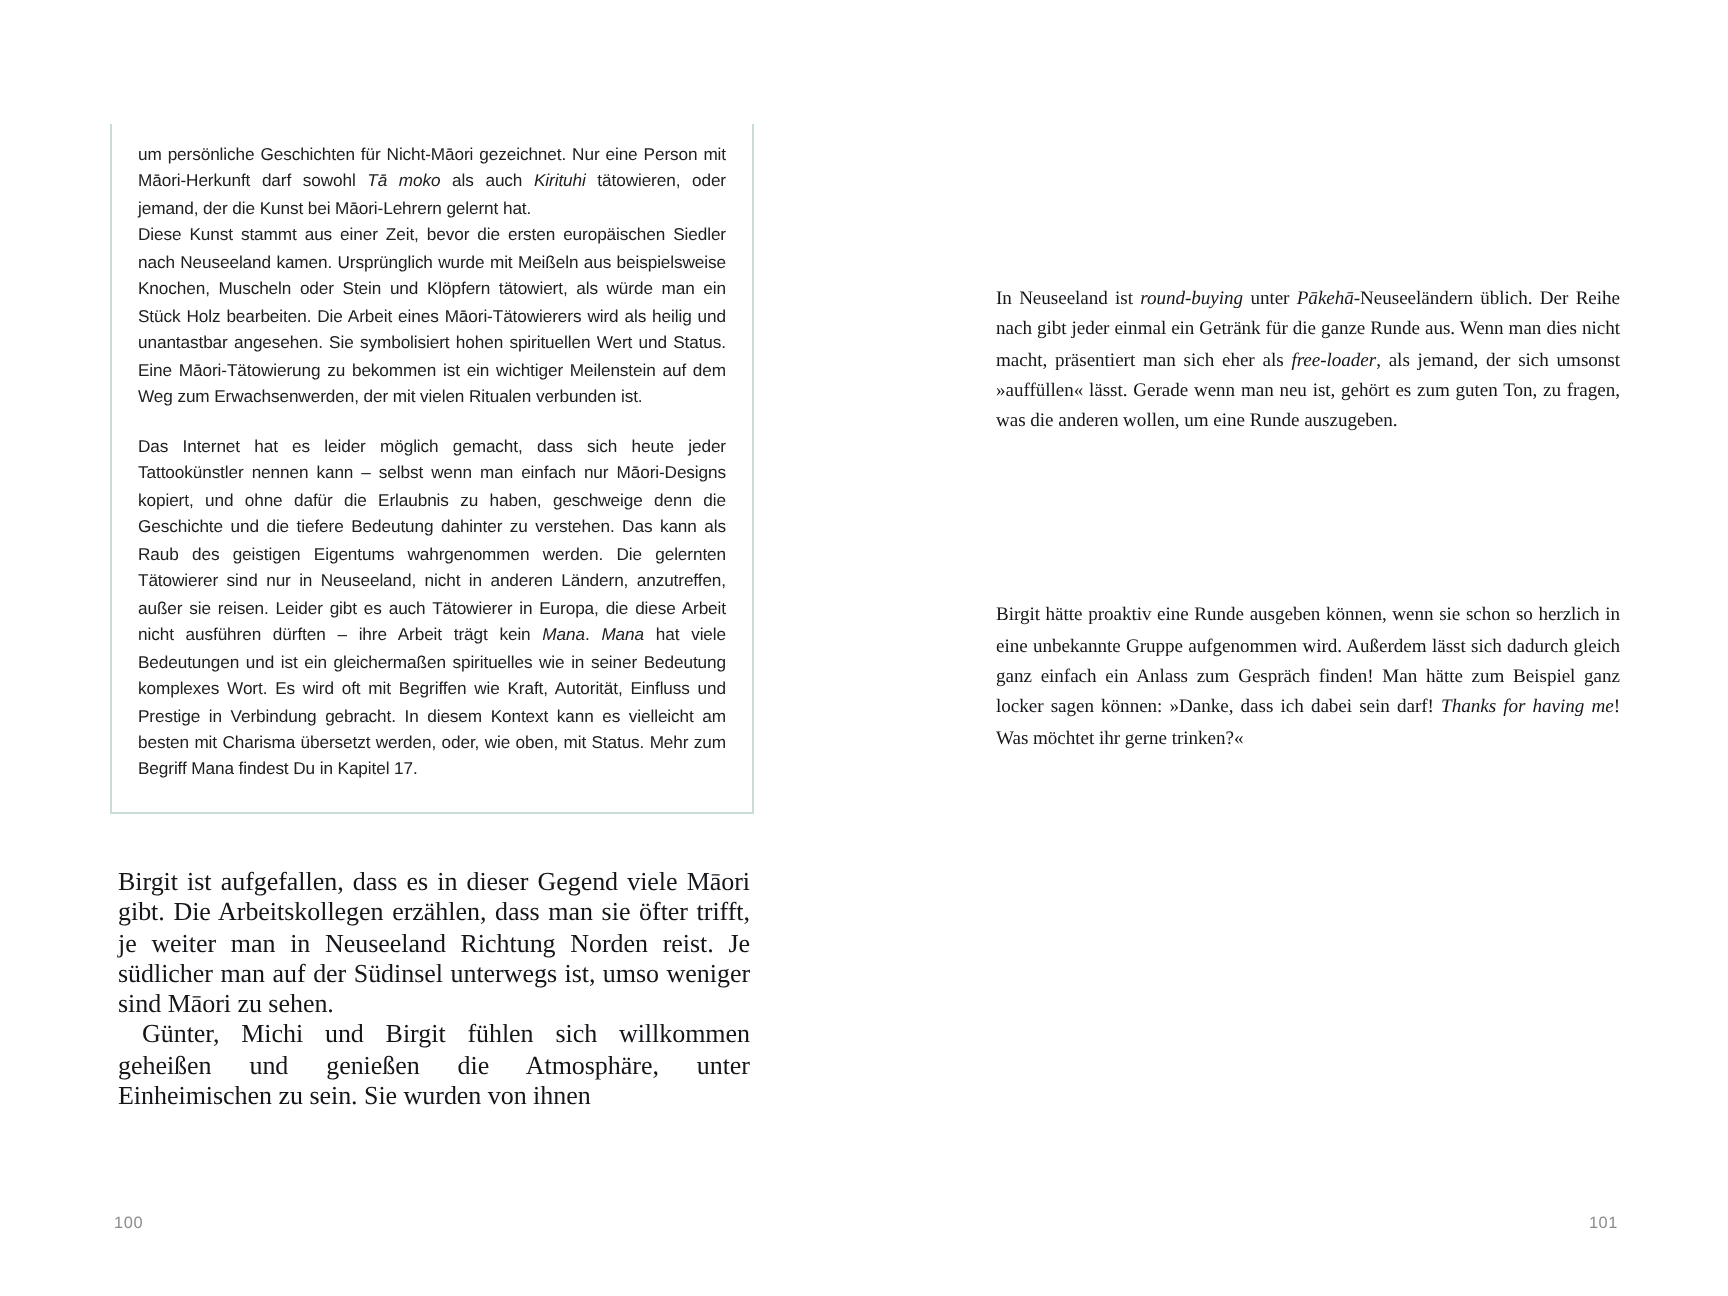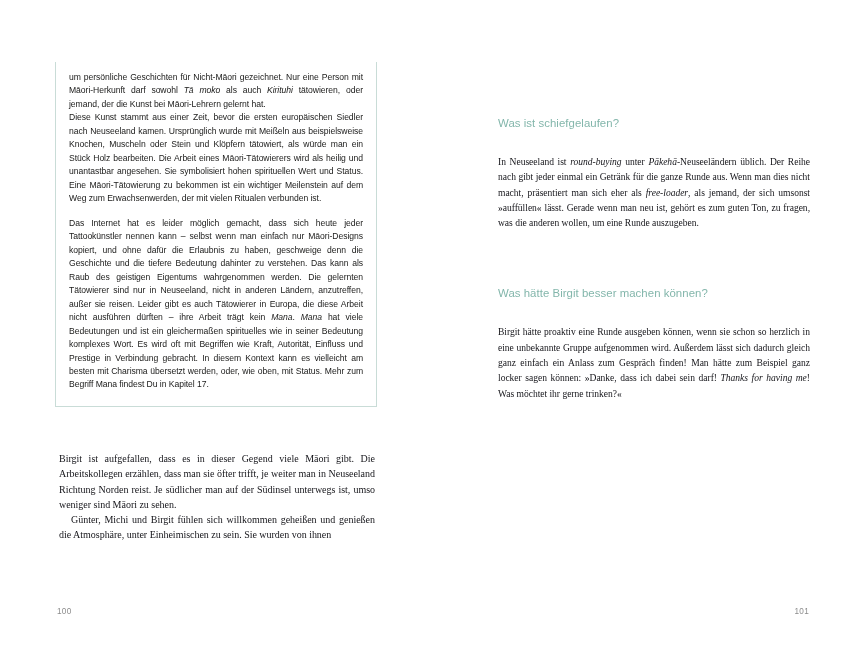--- a/index.html
+++ b/index.html
@@ -46,23 +46,23 @@
     text-align: justify;
     color: #20201f;
     letter-spacing: -0.05px;
   }
   .infobox p { margin: 0; }
   .infobox p + p { margin-top: 11.5px; }
   .infobox i { font-style: italic; }
 
   
   .body-block {
-    margin-top: 44px;
+    margin-top: 26px;
     width: 316px;
-    font-size: 10px;
+    font-size: 13px;
     line-height: 15.3px;
     text-align: justify;
     color: #15151a;
     letter-spacing: -0.02px;
   }
   .body-block p { margin: 0; }
   .body-block p.indent { text-indent: 12px; }
 
   
   .rbody {
@@ -120,31 +120,29 @@
     </div>
 
     <div class="folio folio-left">100</div>
   </div>
 
   <div class="page page-right">
 
 
     <div class="gap-head-top"></div>
 
-    <h2 class="section-head">Was ist schiefgelaufen?</h2>
 
     <div class="gap-head-bottom"></div>
 
     <div class="rbody">
       <p><span>In Neuseeland ist </span><i>round-buying</i><span> unter </span><i>Pākehā</i><span>-Neuseeländern üblich. Der Reihe nach gibt jeder einmal ein Getränk für die ganze Runde aus. Wenn man dies nicht macht, präsentiert man sich eher als </span><i>free-loader</i><span>, als jemand, der sich umsonst »auffüllen« lässt. Gerade wenn man neu ist, gehört es zum guten Ton, zu fragen, was die anderen wollen, um eine Runde auszugeben.</span></p>
     </div>
 
     <div class="gap-head-top2"></div>
 
-    <h2 class="section-head">Was hätte Birgit besser machen können?</h2>
 
     <div class="gap-head-bottom"></div>
 
     <div class="rbody">
       <p><span>Birgit hätte proaktiv eine Runde ausgeben können, wenn sie schon so herzlich in eine unbekannte Gruppe aufgenommen wird. Außerdem lässt sich dadurch gleich ganz einfach ein Anlass zum Gespräch finden! Man hätte zum Beispiel ganz locker sagen können: »Danke, dass ich dabei sein darf! </span><i>Thanks for having me</i><span>! Was möchtet ihr gerne trinken?«</span></p>
     </div>
 
     <div class="folio folio-right">101</div>
   </div>
 

